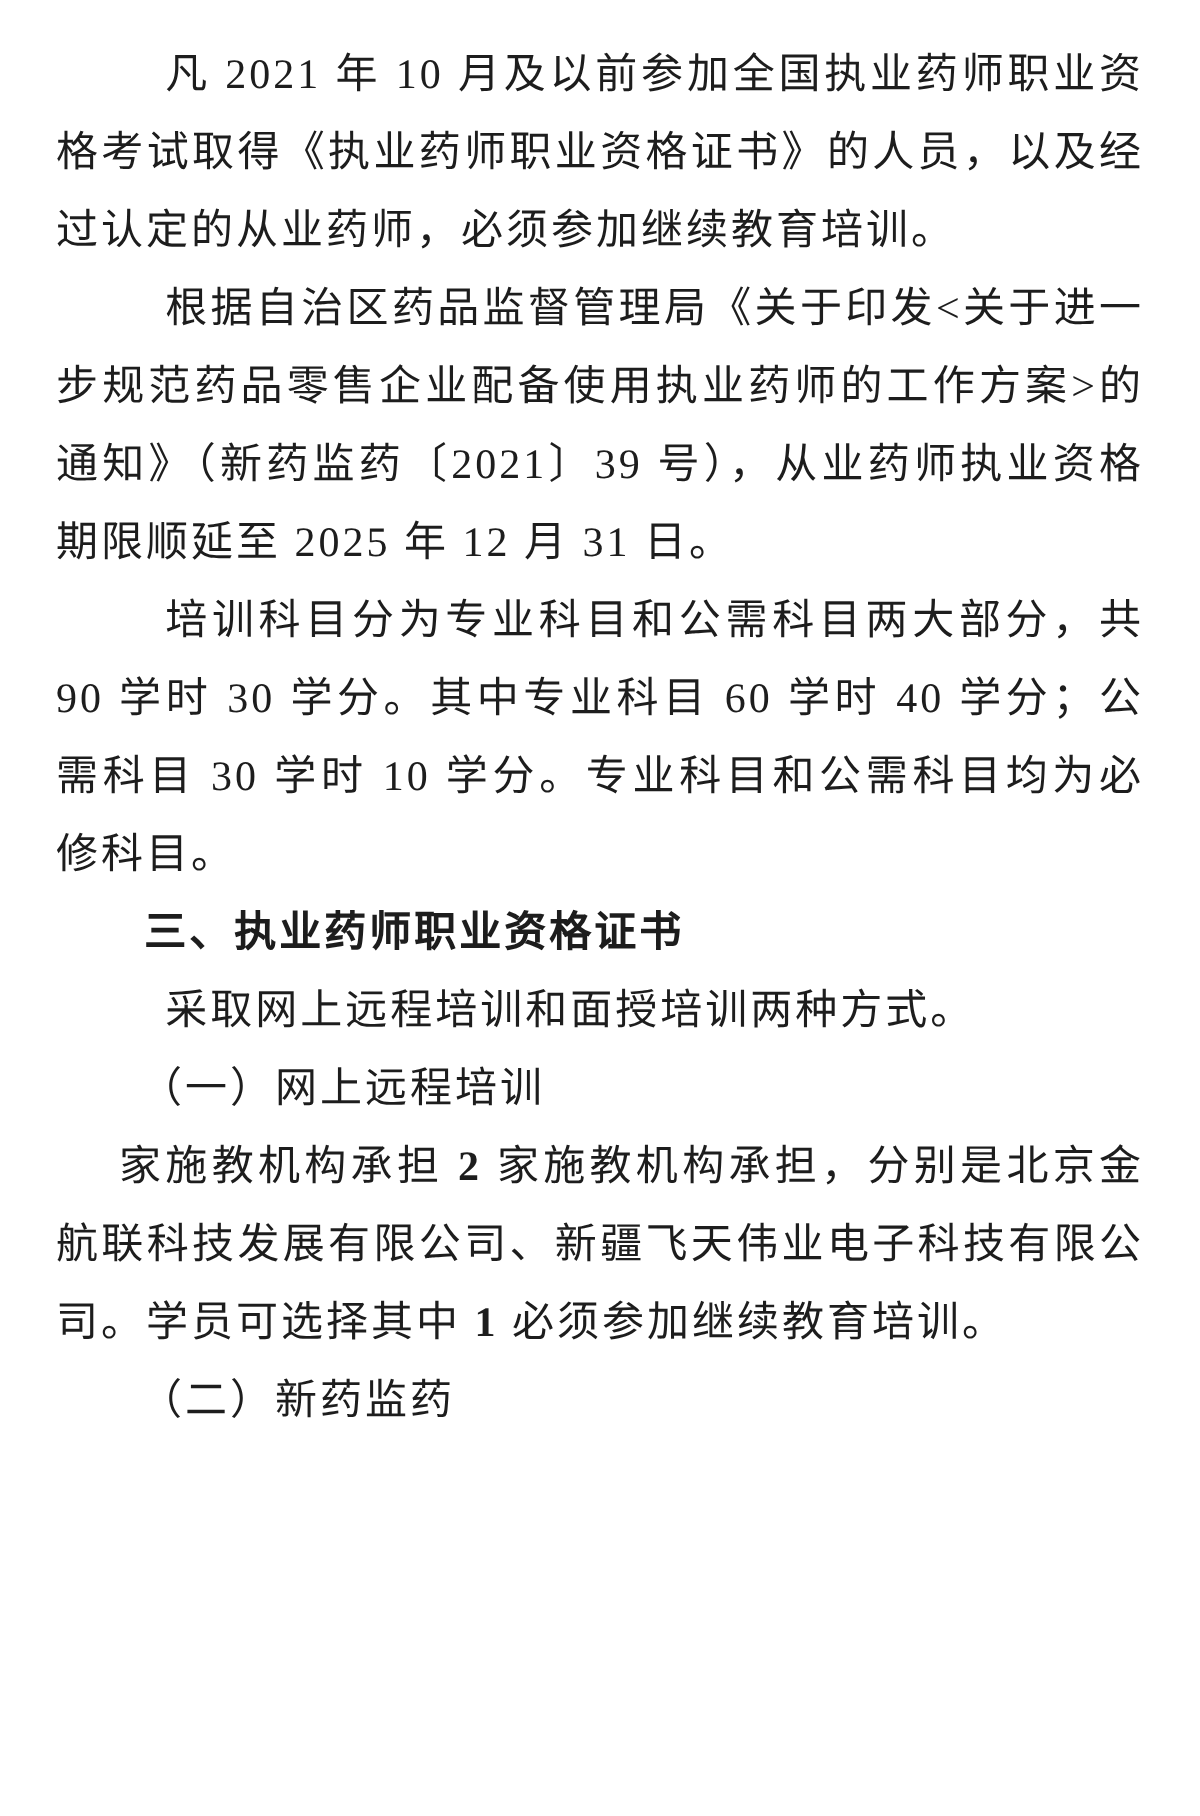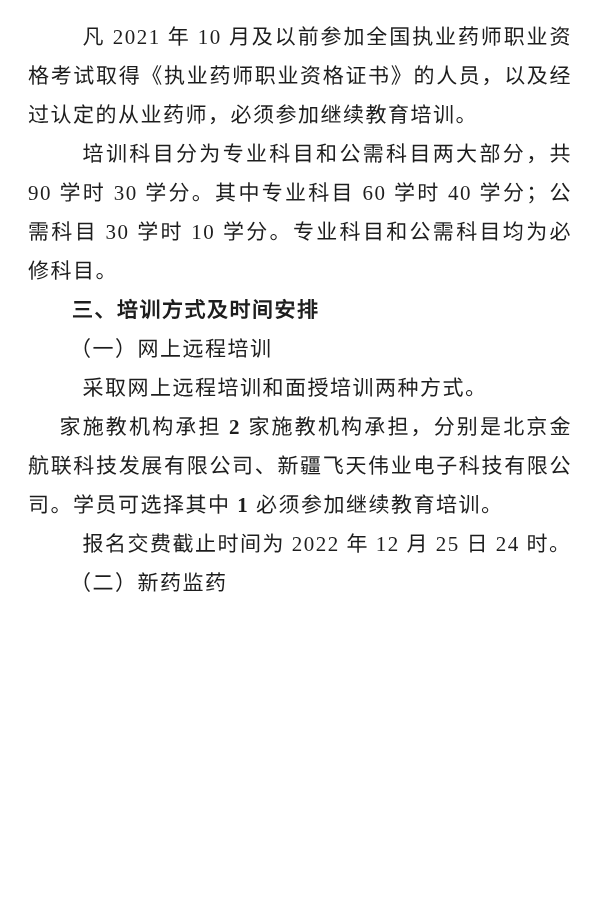--- a/index.html
+++ b/index.html
@@ -31,21 +31,21 @@
   .heading {
     font-weight: bold;
   }
   .para span { white-space: pre-wrap; }
 </style>
 </head>
 <body>
 
 <div class="page">
   <p class="para indent-normal"><span>凡 2021 年 10 月及以前参加全国执业药师职业资格考试取得《执业药师职业资格证书》的人员，以及经过认定的从业药师，必须参加继续教育培训。</span></p>
+  <p class="para indent-normal"><span>根据自治区药品监督管理局《关于印发&lt;关于进一步规范药品零售企业配备使用执业药师的工作方案&gt;的通知》（新药监药〔2021〕39 号），从业药师执业资格期限顺延至 2025 年 12 月 31 日。</span></p>
   <p class="para indent-normal"><span>培训科目分为专业科目和公需科目两大部分，共 90 学时 30 学分。其中专业科目 60 学时 40 学分；公需科目 30 学时 10 学分。专业科目和公需科目均为必修科目。</span></p>
-  <p class="para indent-heading heading"><span>三、培训方式及时间安排</span></p>
+  <p class="para indent-heading heading"><span>三、执业药师职业资格证书</span></p>
+  <p class="para indent-normal"><span>采取网上远程培训和面授培训两种方式。</span></p>
   <p class="para indent-sub"><span>（一）网上远程培训</span></p>
-  <p class="para indent-normal"><span>采取网上远程培训和面授培训两种方式。</span></p>
   <p class="para indent-small"><span>家施教机构承担 </span><span style="font-weight: bold;">2</span><span> 家施教机构承担，分别是北京金航联科技发展有限公司、新疆飞天伟业电子科技有限公司。学员可选择其中 </span><span style="font-weight: bold;">1</span><span> 必须参加继续教育培训。</span></p>
-  <p class="para indent-normal"><span>报名交费截止时间为 2022 年 12 月 25 日 24 时。</span></p>
   <p class="para indent-sub"><span>（二）新药监药</span></p>
 
 </div>
 
 </body></html>

